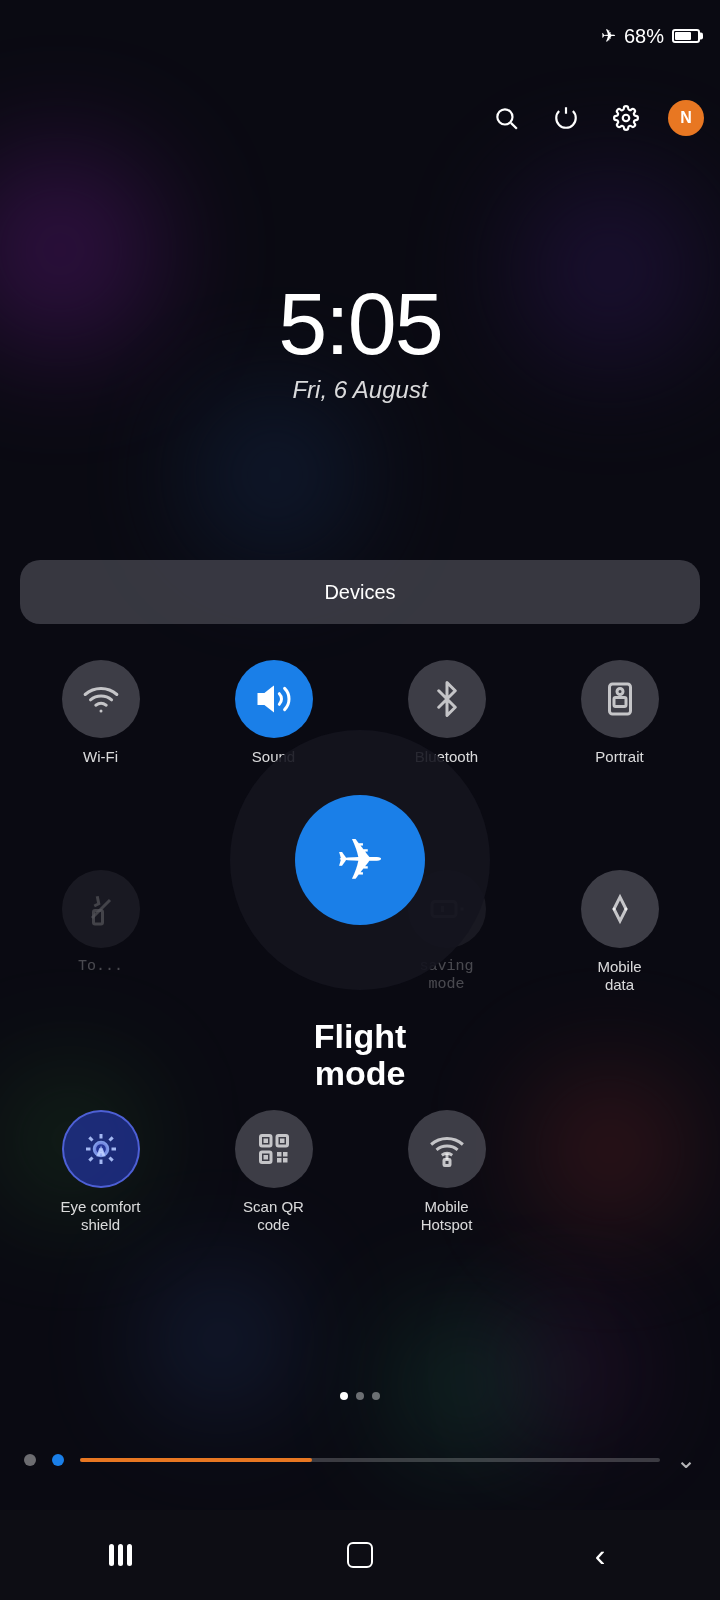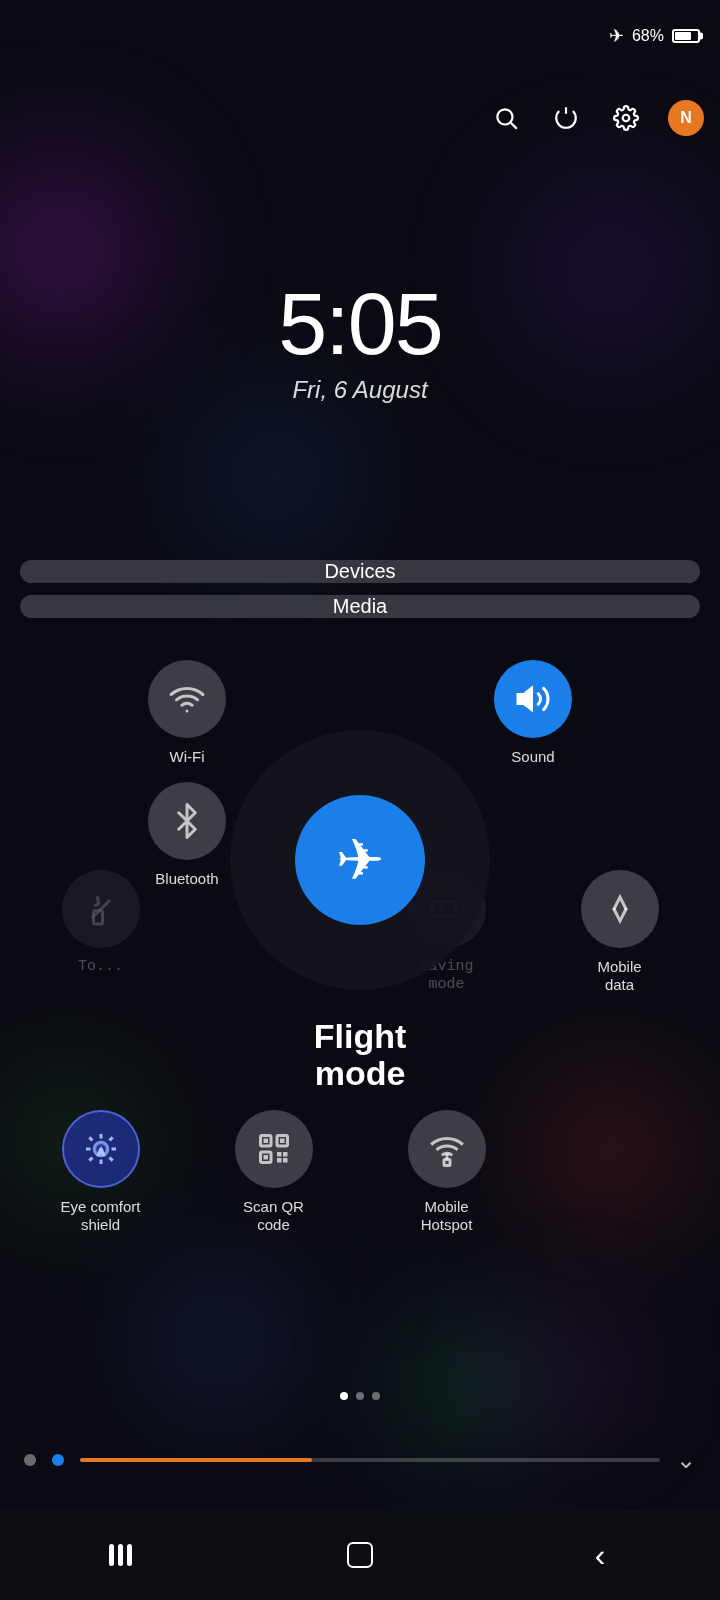--- a/index.html
+++ b/index.html
@@ -40,21 +40,21 @@
       height: 60px;
       display: flex;
       align-items: center;
       justify-content: flex-end;
       padding: 12px 20px 0;
       gap: 8px;
       z-index: 10;
     }
 
     .battery-text {
-      font-size: 16px;
+      font-size: 20px;
       color: white;
       font-weight: 500;
     }
 
     .battery-icon {
       width: 28px;
       height: 14px;
       border: 2px solid white;
       border-radius: 3px;
       position: relative;
@@ -144,21 +144,20 @@
 
     
     .tab-row {
       position: absolute;
       top: 560px;
       left: 20px;
       right: 20px;
       display: flex;
       gap: 12px;
       z-index: 10;
-      flex-direction: column;
     }
 
     .tab-btn {
       flex: 1;
       height: 64px;
       background: rgba(60,60,70,0.9);
       border-radius: 20px;
       display: flex;
       align-items: center;
       justify-content: center;
@@ -169,21 +168,21 @@
       border: none;
     }
 
     
     .tiles-grid {
       position: absolute;
       top: 660px;
       left: 20px;
       right: 20px;
       display: grid;
-      grid-template-columns: repeat(2, 1fr);
+      grid-template-columns: repeat(4, 1fr);
       gap: 16px 12px;
       z-index: 10;
     }
 
     .tile {
       display: flex;
       flex-direction: column;
       align-items: center;
       gap: 10px;
       cursor: pointer;
@@ -442,21 +441,20 @@
   </div>
 </div>
 
 <div class="time-display">
   <div class="time-text">5:05</div>
   <div class="date-text">Fri, 6 August</div>
 </div>
 
 <div class="tab-row">
   <button class="tab-btn">Devices</button>
-  <button class="tab-btn">Media</button>
 </div>
 
 <div class="tiles-grid">
 
   <div class="tile">
     <div class="tile-icon-wrap">
       <svg viewBox="0 0 24 24" fill="none" stroke="rgba(255,255,255,0.7)" stroke-width="2" stroke-linecap="round">
         <path d="M5 12.55a11 11 0 0 1 14.08 0"></path>
         <path d="M1.42 9A16 16 0 0 1 22.58 9"></path>
         <path d="M8.53 16.11a6 6 0 0 1 6.95 0"></path>
@@ -479,20 +477,30 @@
 
   <div class="tile">
     <div class="tile-icon-wrap">
       <svg viewBox="0 0 24 24" fill="none" stroke="rgba(255,255,255,0.7)" stroke-width="2" stroke-linecap="round" stroke-linejoin="round">
         <polyline points="6.5 6.5 17.5 17.5 12 23 12 1 17.5 6.5 6.5 17.5"></polyline>
       </svg>
     </div>
     <span class="tile-label">Bluetooth</span>
   </div>
 
+  <div class="tile">
+    <div class="tile-icon-wrap">
+      <svg viewBox="0 0 24 24" fill="none" stroke="rgba(255,255,255,0.7)" stroke-width="2">
+        <rect x="5" y="2" width="14" height="20" rx="2" ry="2"></rect>
+        <circle cx="12" cy="7" r="2"></circle>
+        <rect x="8" y="11" width="8" height="6" rx="1"></rect>
+      </svg>
+    </div>
+    <span class="tile-label">Portrait</span>
+  </div>
 </div>
 
 <div class="tiles-row2">
 
   <div class="tile obscured">
     <div class="tile-icon-wrap">
       <svg viewBox="0 0 24 24" fill="none" stroke="rgba(255,255,255,0.7)" stroke-width="2">
         <path d="M18 6L6 18M9.5 3.5l1 5-3 1.5"></path>
         <rect x="7" y="13" width="6" height="9" rx="1"></rect>
       </svg>

